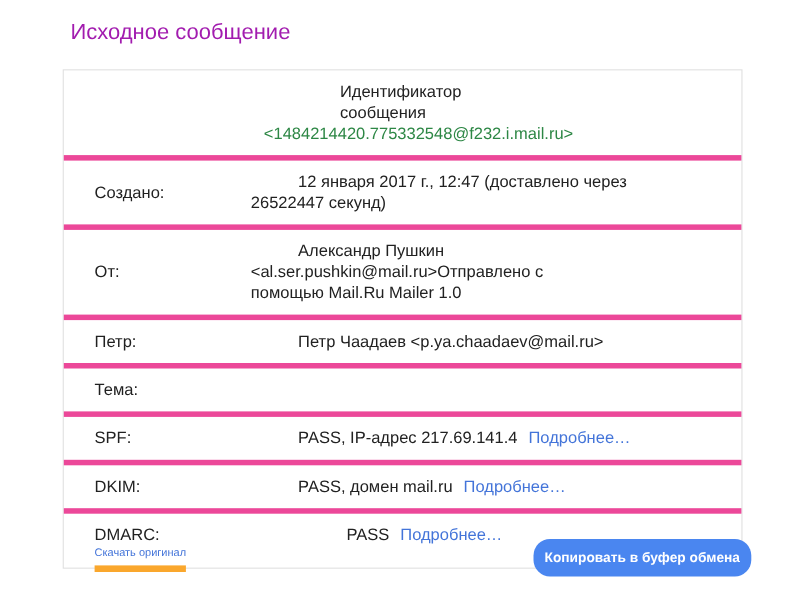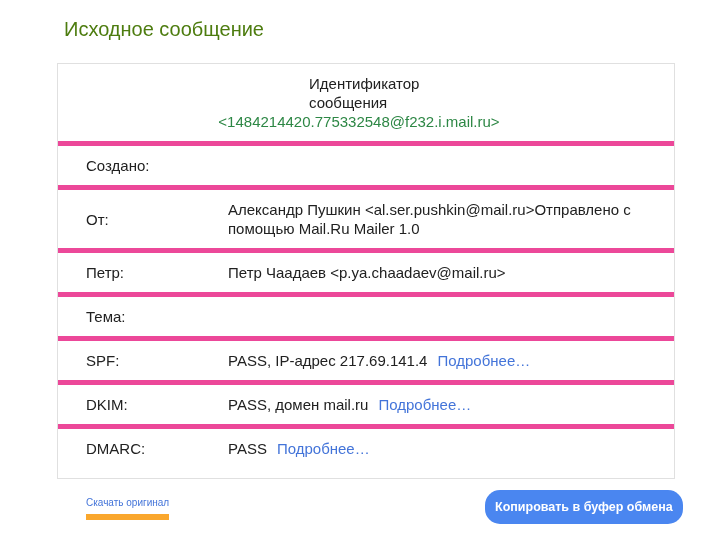--- a/index.html
+++ b/index.html
@@ -14,56 +14,56 @@
     font-family: "Liberation Sans", sans-serif;
     color: #212121;
     overflow: hidden;
   }
   .page-title {
     position: absolute;
     left: 64px;
     top: 18px;
     font-size: 20px;
     font-weight: 400;
-    color: #4d7c0f;
+    color: #a21caf;
     white-space: nowrap;
   }
   .headers-table {
     position: absolute;
     left: 57px;
     top: 63px;
     width: 618px;
     box-sizing: border-box;
     border: 1px solid #e0e0e0;
     background: #ffffff;
   }
   .row {
     display: flex;
     align-items: center;
     padding: 10px 0;
     border-top: 5px solid #ec4899;
   }
   .row:first-child { border-top: none; flex-direction: column; }
-  .row:last-child { padding-bottom: 20px; }
+  .row:last-child { padding-bottom: 20px; gap: 44px; }
   .cell-label {
     width: 142px;
     flex-shrink: 0;
     padding-left: 28px;
     font-size: 15px;
     line-height: 19px;
     color: #212121;
   }
   .cell-value {
     flex: 1;
     padding-right: 14px;
     font-size: 15px;
     line-height: 19px;
     color: #212121;
   }
-  .value-text { white-space: pre-line; }
+  .value-text { white-space: pre-line; margin-left: 43px; }
   .message-id { color: var(--message-id-green, #2d8745); }
   .detail-link {
     color: var(--link-blue, #4374d9);
     margin-left: 10px;
     text-decoration: none;
     cursor: pointer;
     white-space: nowrap;
   }
   .download-link {
     position: absolute;
@@ -104,20 +104,24 @@
 
   <div class="row">
     <div class="cell-label">Идентификатор сообщения</div>
     <div class="cell-value">
       <span class="value-text message-id">&lt;1484214420.775332548@f232.i.mail.ru&gt;</span>
     </div>
   </div>
 
   <div class="row">
     <div class="cell-label">Создано:</div>
+    <div class="cell-value">
+      <span class="value-text">12 января 2017 г., 12:47 (доставлено через
+26522447 секунд)</span>
+    </div>
   </div>
 
   <div class="row">
     <div class="cell-label">От:</div>
     <div class="cell-value">
       <span class="value-text">Александр Пушкин &lt;al.ser.pushkin@mail.ru&gt;Отправлено с
 помощью Mail.Ru Mailer 1.0</span>
     </div>
   </div>
 

